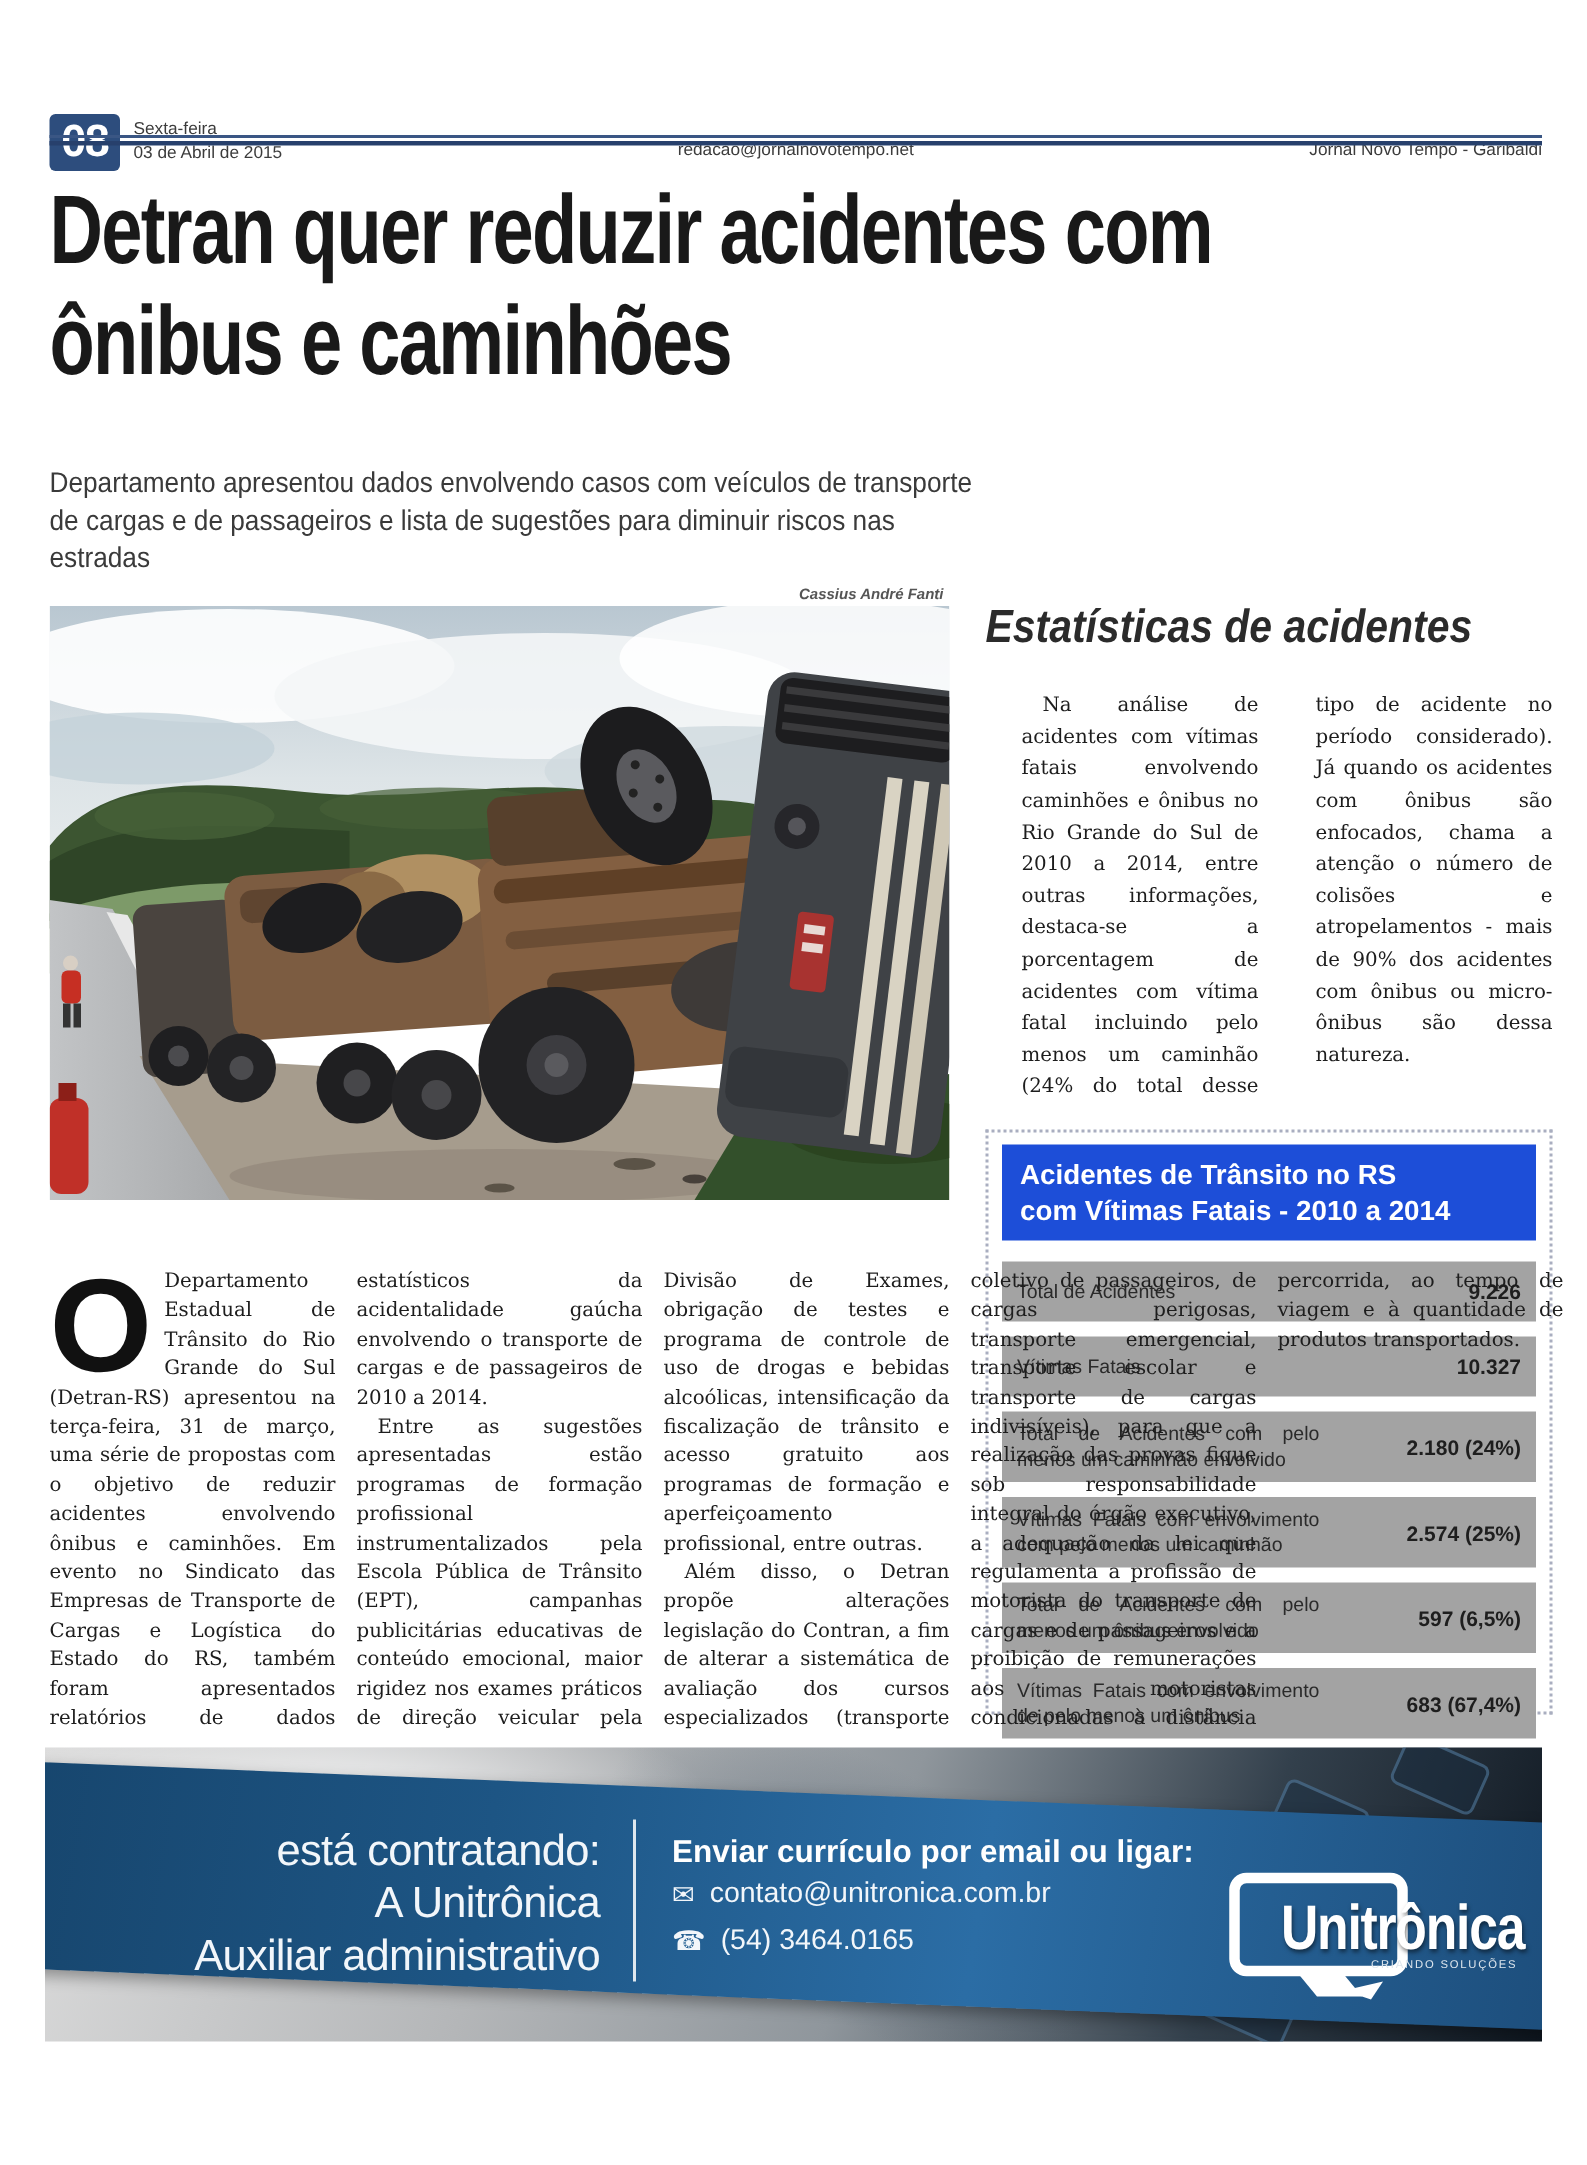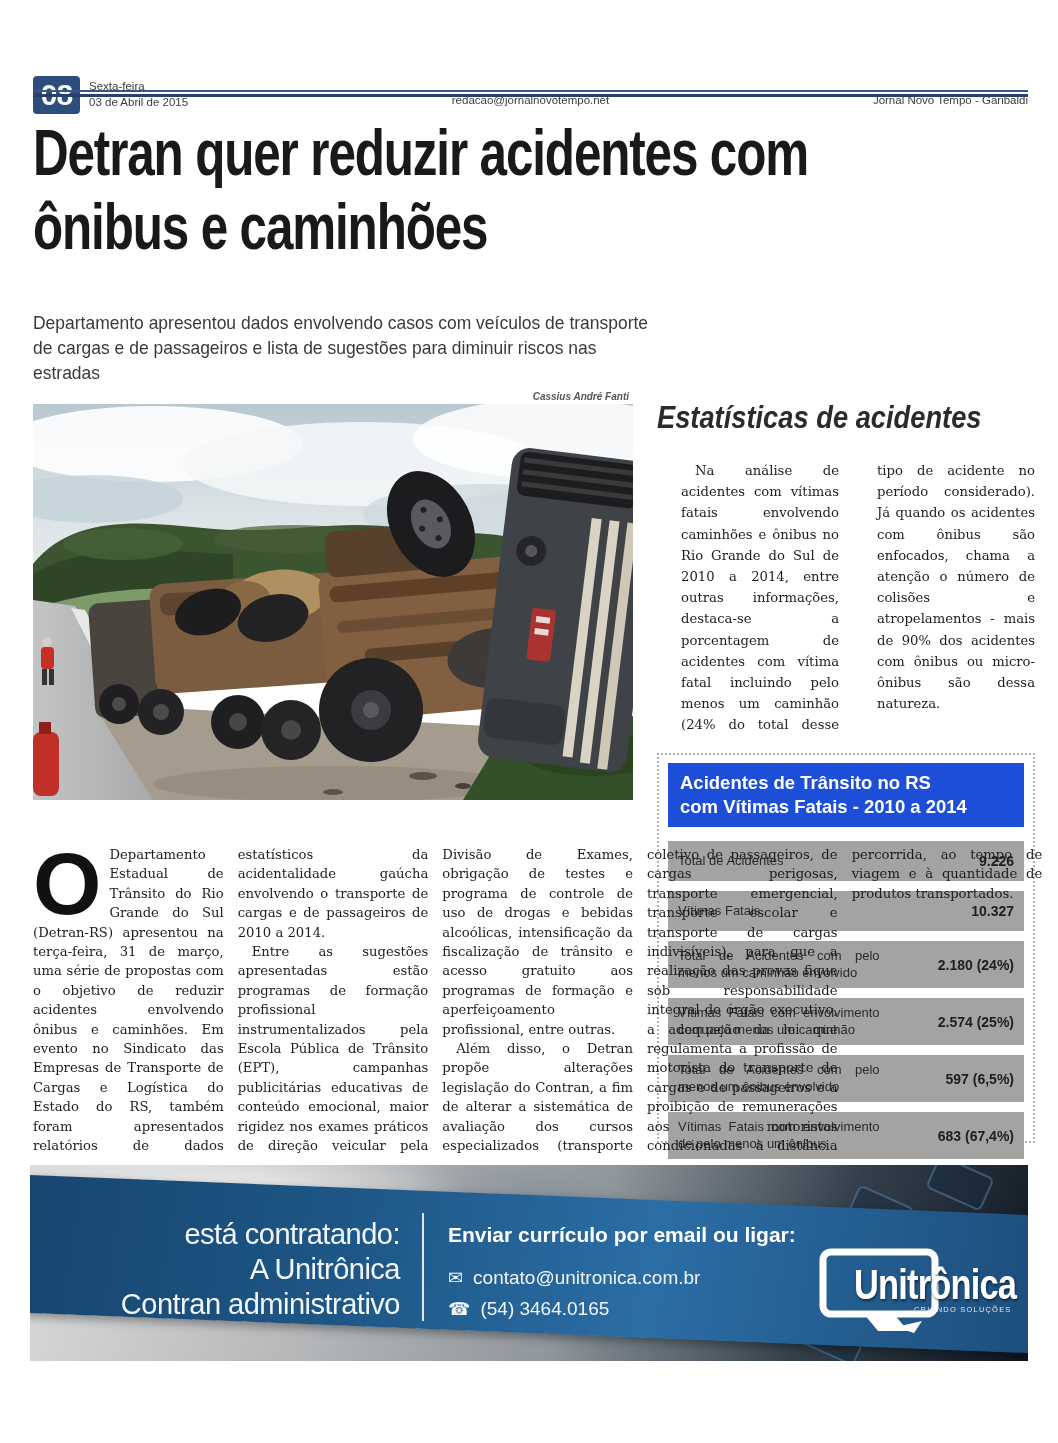--- a/index.html
+++ b/index.html
@@ -70,21 +70,21 @@
   .ad .key { position:absolute; border:2px solid rgba(110,160,205,.4); border-radius:6px;
              background:rgba(25,45,65,.45); transform:rotate(24deg); }
   .ad-band { position:absolute; left:-12px; top:30px; width:1022px; height:138px;
              transform:rotate(2.3deg); transform-origin:center;
              background:linear-gradient(97deg,#17466e 0%,#1d5584 30%,#2b6da5 62%,#1d4e7c 100%);
              box-shadow:0 4px 10px rgba(0,0,0,.35); }
   .ad-left { position:absolute; left:40px; top:52px; width:330px; text-align:right;
              color:#f2f6fa; font-size:29px; line-height:35px; letter-spacing:-.5px; }
   .ad-div { position:absolute; left:392px; top:48px; width:2px; height:108px; background:rgba(255,255,255,.85); }
   .ad-right { position:absolute; left:418px; top:58px; color:#fff; }
-  .ad-cta { font-size:21px; font-weight:bold; margin-bottom:20px; }
+  .ad-cta { font-size:21px; font-weight:bold; margin-bottom:5px; }
   .ad-line { display:flex; align-items:center; gap:10px; font-size:19px; margin-bottom:9px; color:#f2f6fa; }
   .ad-ic { font-size:18px; line-height:1; }
   .ad-logo { position:absolute; left:788px; top:82px; width:210px; height:92px; color:#fff; }
   .ad-logo svg { position:absolute; left:0; top:0; }
   .ad-brand { position:absolute; left:36px; top:14px; font-size:42px; font-weight:bold; letter-spacing:-1px;
               transform:scaleX(.82); transform-origin:left top; text-shadow:1px 2px 3px rgba(0,0,0,.5); }
   .ad-tag { position:absolute; left:96px; top:58px; font-size:7.5px; letter-spacing:1.2px; color:#dfe7ee; }
 </style>
 </head>
 <body>
@@ -265,21 +265,21 @@
     <div class="key" style="left:770px; top:150px; width:64px; height:40px;"></div>
     <div class="key" style="left:850px; top:120px; width:64px; height:40px;"></div>
     <div class="key" style="left:930px; top:90px; width:64px; height:40px;"></div>
     <div class="key" style="left:820px; top:30px; width:60px; height:36px;"></div>
     <div class="key" style="left:900px; top:0px; width:60px; height:36px;"></div>
     <div class="ad-band"></div>
 
     <div class="ad-left">
       <div>está contratando:</div>
       <div>A Unitrônica</div>
-      <div>Contran administrativo</div>
+      <div>Auxiliar administrativo</div>
     </div>
     <div class="ad-div"></div>
     <div class="ad-right">
       <div class="ad-cta">Enviar currículo por email ou ligar:</div>
       <div class="ad-line">
         <span class="ad-ic">✉</span>
         <span>contato@unitronica.com.br</span>
       </div>
       <div class="ad-line">
         <span class="ad-ic">☎</span>

